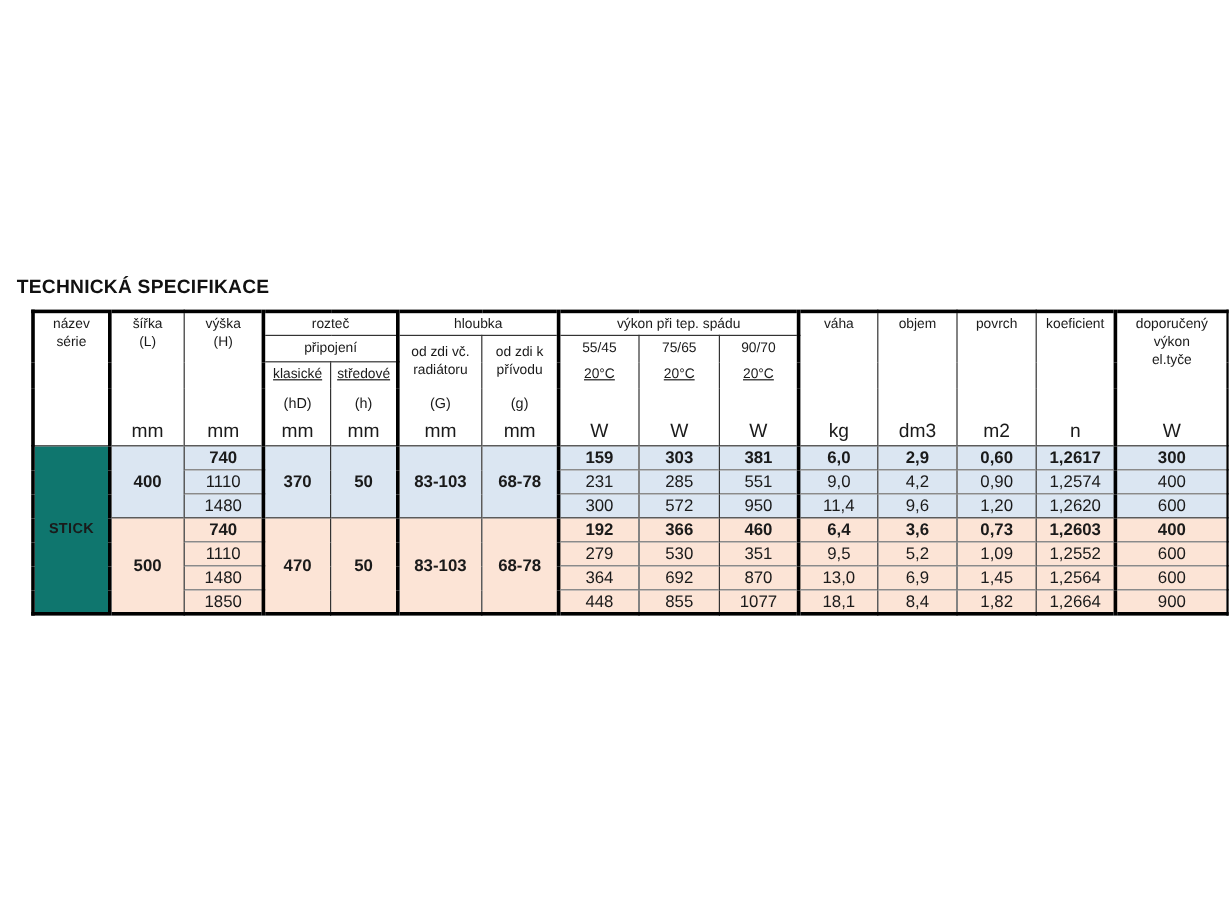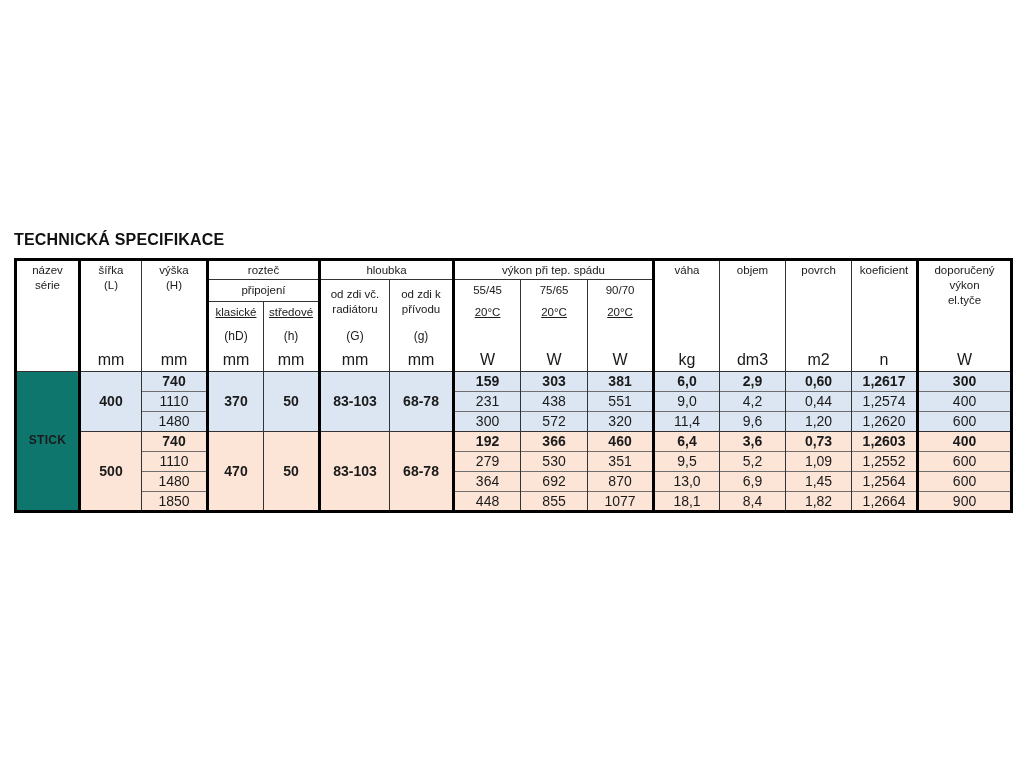--- a/index.html
+++ b/index.html
@@ -1,20 +1,20 @@
 <!DOCTYPE html>
 <html><head>
 <meta charset="utf-8">
 <style>
   html,body{margin:0;padding:0;background:#ffffff;}
   .page{position:relative;width:1024px;height:768px;background:#ffffff;overflow:hidden;
         font-family:"Liberation Sans",sans-serif;color:#1a1a1a;}
   .title{position:absolute;left:14px;top:231px;margin:0;font-size:16px;font-weight:bold;
          color:#111;letter-spacing:.2px;}
-  table.spec{position:absolute;left:14px;top:258px;width:996px;border-collapse:collapse;
+  table.spec{position:absolute;left:26px;top:258px;width:996px;border-collapse:collapse;
              table-layout:fixed;border:3px solid #000;background:#fff;}
   th,td{padding:0 2px;text-align:center;vertical-align:middle;font-weight:normal;
         overflow:hidden;line-height:1.3;}
   th{font-size:11.5px;white-space:pre-line;}
   td{font-size:14px;white-space:nowrap;}
   .sub{font-size:12px;text-align:center;}
   .unit{font-size:16px;}
   .top{vertical-align:top;padding-top:2px;}
   .vl{border-left:1px solid #333;}
   .VL{border-left:3px solid #000;}
@@ -127,33 +127,33 @@
         <td class="vl blue">381</td>
         <td class="VL blue">6,0</td>
         <td class="vl blue">2,9</td>
         <td class="vl blue">0,60</td>
         <td class="vl blue">1,2617</td>
         <td class="VL blue">300</td>
       </tr>
       <tr>
         <td class="vl blue">1110</td>
         <td class="VL blue">231</td>
-        <td class="vl blue">438</td>
+        <td class="vl blue">285</td>
         <td class="vl blue">551</td>
         <td class="VL blue">9,0</td>
         <td class="vl blue">4,2</td>
-        <td class="vl blue">0,44</td>
+        <td class="vl blue">0,90</td>
         <td class="vl blue">1,2574</td>
         <td class="VL blue">400</td>
       </tr>
       <tr>
         <td class="vl blue">1480</td>
         <td class="VL blue">300</td>
         <td class="vl blue">572</td>
-        <td class="vl blue">320</td>
+        <td class="vl blue">950</td>
         <td class="VL blue">11,4</td>
         <td class="vl blue">9,6</td>
         <td class="vl blue">1,20</td>
         <td class="vl blue">1,2620</td>
         <td class="VL blue">600</td>
       </tr>
       <tr class="sep">
         <td rowspan="4" class="VL salmon">500</td>
         <td class="vl salmon">740</td>
         <td rowspan="4" class="VL salmon">470</td>

